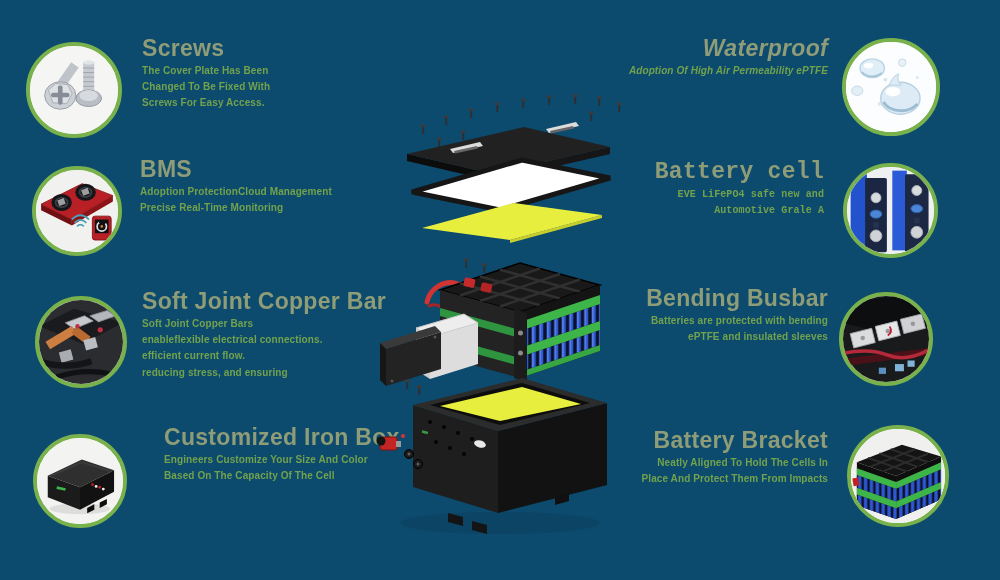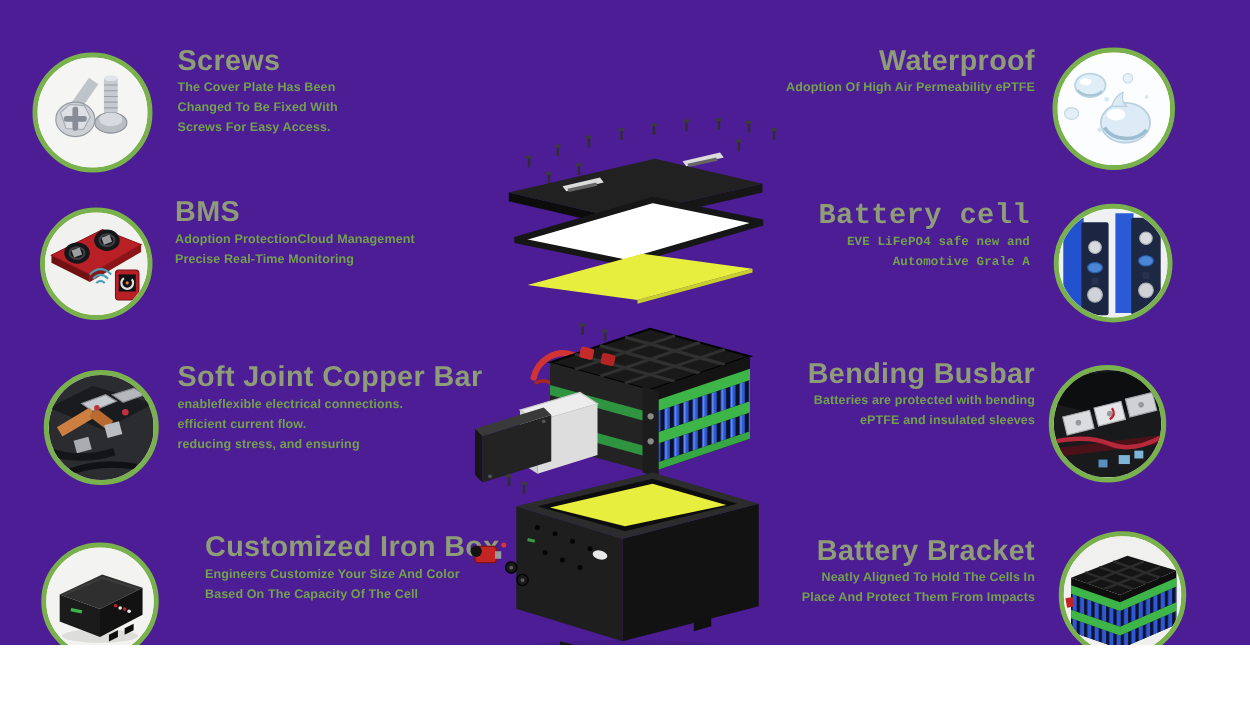--- a/index.html
+++ b/index.html
@@ -1,16 +1,16 @@
 <!DOCTYPE html>
 <html style="--title-text: #8e9c77; --body-text: #72a24c; --circle-border: #79b24d; --insulation-yellow: #e7ee3e; --strap-green: #3eb549; --cell-blue: #2e59d6; --bms-red: #b92026;"><head>
 <meta charset="utf-8">
 <style>
   html,body{margin:0;padding:0;background:#ffffff;}
-  .canvas{position:relative;width:1000px;height:516px;background:#4c1d95;overflow:hidden;
+  .canvas{position:relative;width:1000px;height:580px;background:#0c4a6e;overflow:hidden;
           font-family:"Liberation Sans",sans-serif;}
   .callout{position:absolute;}
   .callout .t{font-weight:700;font-size:23px;line-height:26px;letter-spacing:.3px;
               color:var(--title-text,#8e9c77);white-space:nowrap;margin-bottom:2px;}
   .callout .l{font-weight:700;font-size:10px;line-height:16.2px;letter-spacing:.1px;
               color:var(--body-text,#72a24c);white-space:nowrap;}
   .callout.right{text-align:right;}
   .pic{position:absolute;border-radius:50%;border:4px solid var(--circle-border,#79b24d);
        overflow:hidden;background:#fff;box-sizing:border-box;}
   .pic svg{display:block;width:100%;height:100%;}
@@ -29,32 +29,33 @@
   </div>
 
   <div class="callout" style="left:140px;top:156px;">
     <div class="t">BMS</div>
     <div class="l">Adoption ProtectionCloud Management</div>
     <div class="l">Precise Real-Time Monitoring</div>
   </div>
 
   <div class="callout" style="left:142px;top:288px;">
     <div class="t">Soft Joint Copper Bar</div>
+    <div class="l">Soft Joint Copper Bars</div>
     <div class="l">enableflexible electrical connections.</div>
     <div class="l">efficient current flow.</div>
     <div class="l">reducing stress, and ensuring</div>
   </div>
 
   <div class="callout" style="left:140px;top:424px;margin-left:24px;">
     <div class="t">Customized Iron Box</div>
     <div class="l">Engineers Customize Your Size And Color</div>
     <div class="l">Based On The Capacity Of The Cell</div>
   </div>
 
-  <div class="callout right" style="right:172px;top:35px;">
+  <div class="callout right" style="right:172px;top:35px;font-style:italic;">
     <div class="t">Waterproof</div>
     <div class="l">Adoption Of High Air Permeability ePTFE</div>
   </div>
 
   <div class="callout right" style="right:176px;top:159px;font-family:Liberation Mono, monospace;">
     <div class="t">Battery cell</div>
     <div class="l">EVE LiFePO4 safe new and</div>
     <div class="l">Automotive Grale A</div>
   </div>
 

